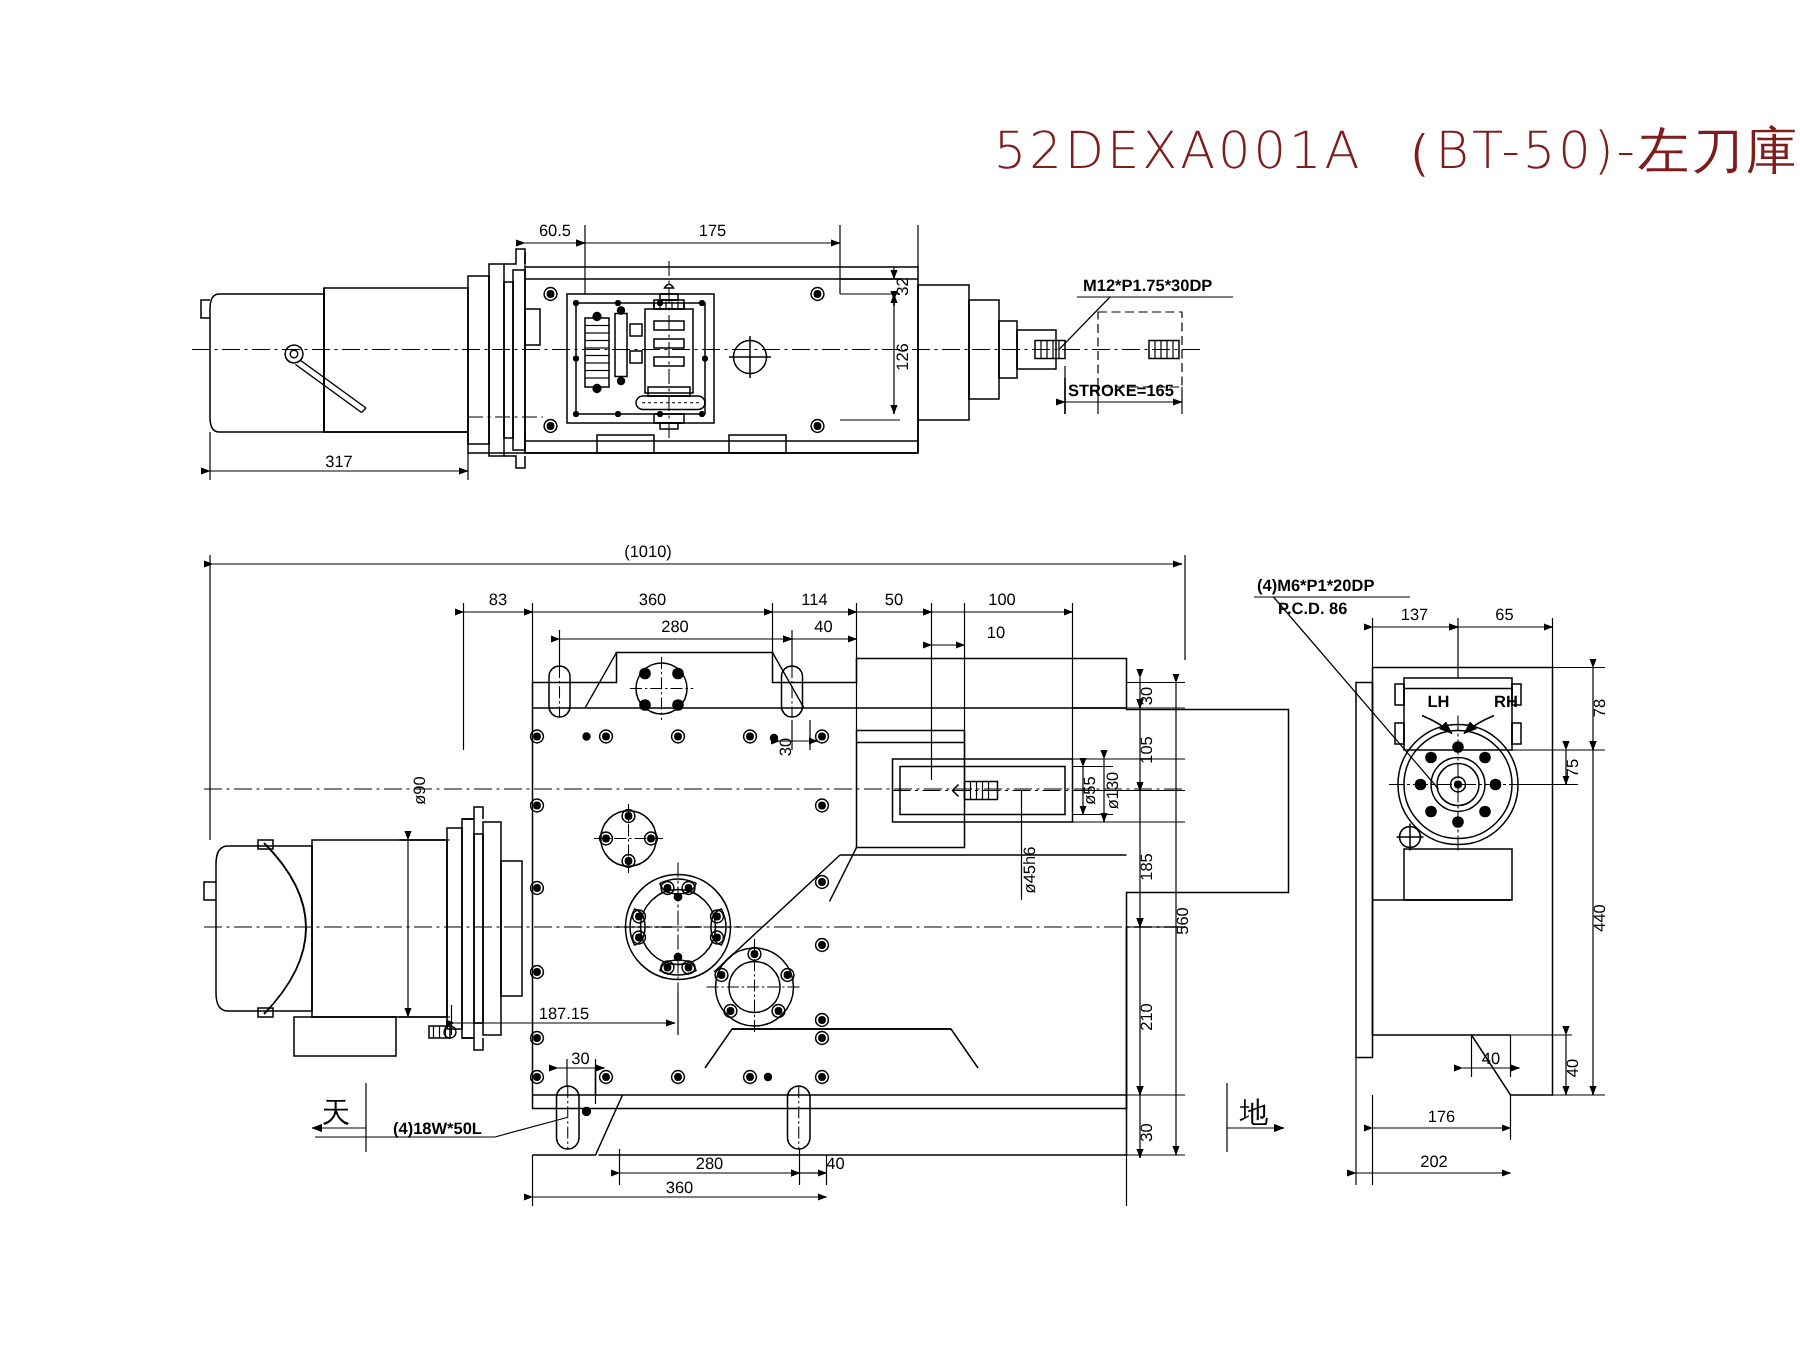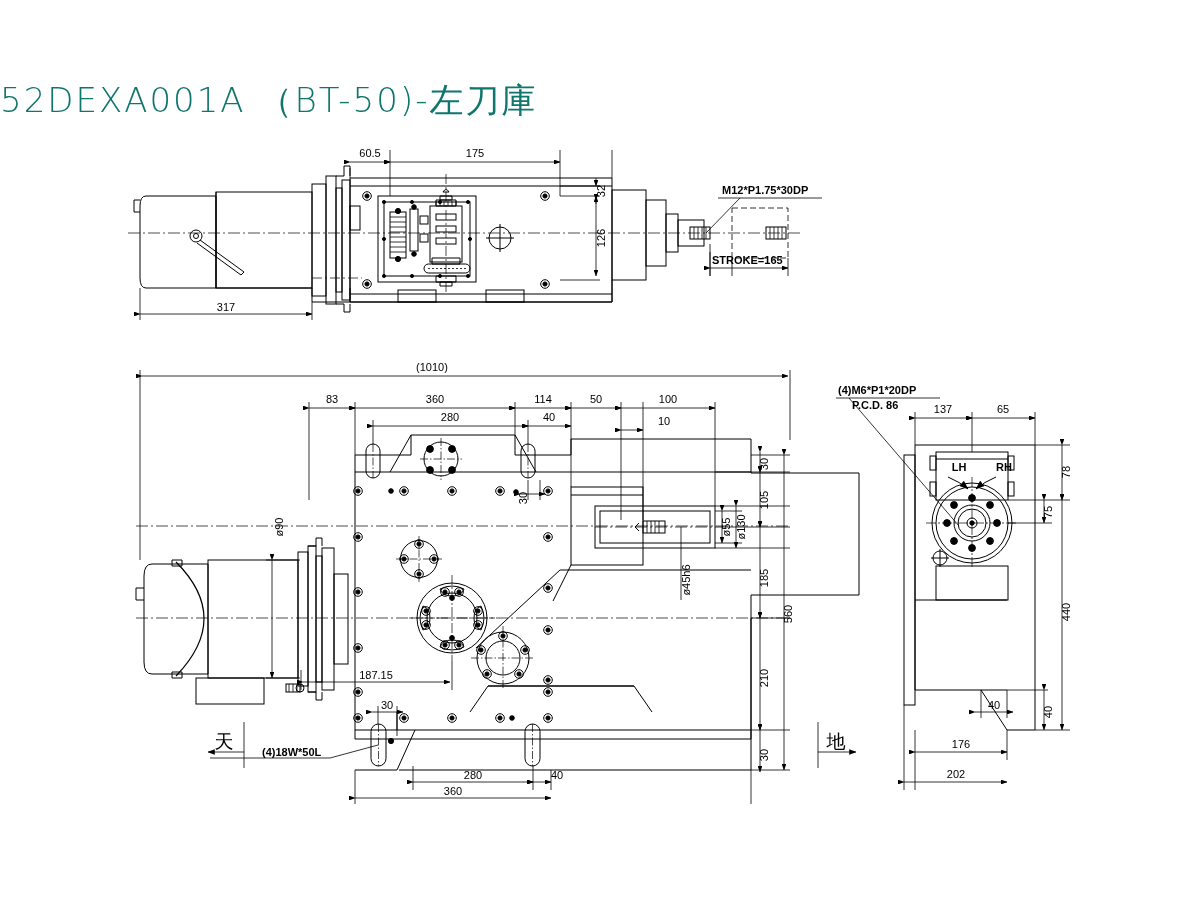--- a/index.html
+++ b/index.html
@@ -1,21 +1,21 @@
 <!DOCTYPE html>
 <html><head>
 <meta charset="utf-8">
 <style>
   html,body{margin:0;padding:0;background:#ffffff;}
   body{width:1200px;height:900px;font-family:"Liberation Sans",sans-serif;color:#000;}
   #sheet{position:relative;width:1200px;height:900px;overflow:hidden;background:#fff;}
   #title{
-    position:absolute;left:0;top:78px;width:1200px;text-align:left;
+    position:absolute;left:0;top:78px;width:1200px;text-align:right;
     font-family:"DejaVu Sans",sans-serif;
-    font-size:34px;letter-spacing:2px;font-weight:300;color:#0f766e;
+    font-size:34px;letter-spacing:2px;font-weight:300;color:#7f1d1d;
     white-space:pre;
   }
   svg{position:absolute;left:0;top:0;}
   .dimtxt{font-family:"Liberation Sans",sans-serif;font-size:11px;fill:#000;}
   .noteTxt{font-family:"Liberation Sans",sans-serif;font-size:11px;font-weight:bold;fill:#000;}
   .cjk{font-family:"DejaVu Sans",sans-serif;font-size:19px;fill:#000;}
 </style>
 </head>
 <body>
 

